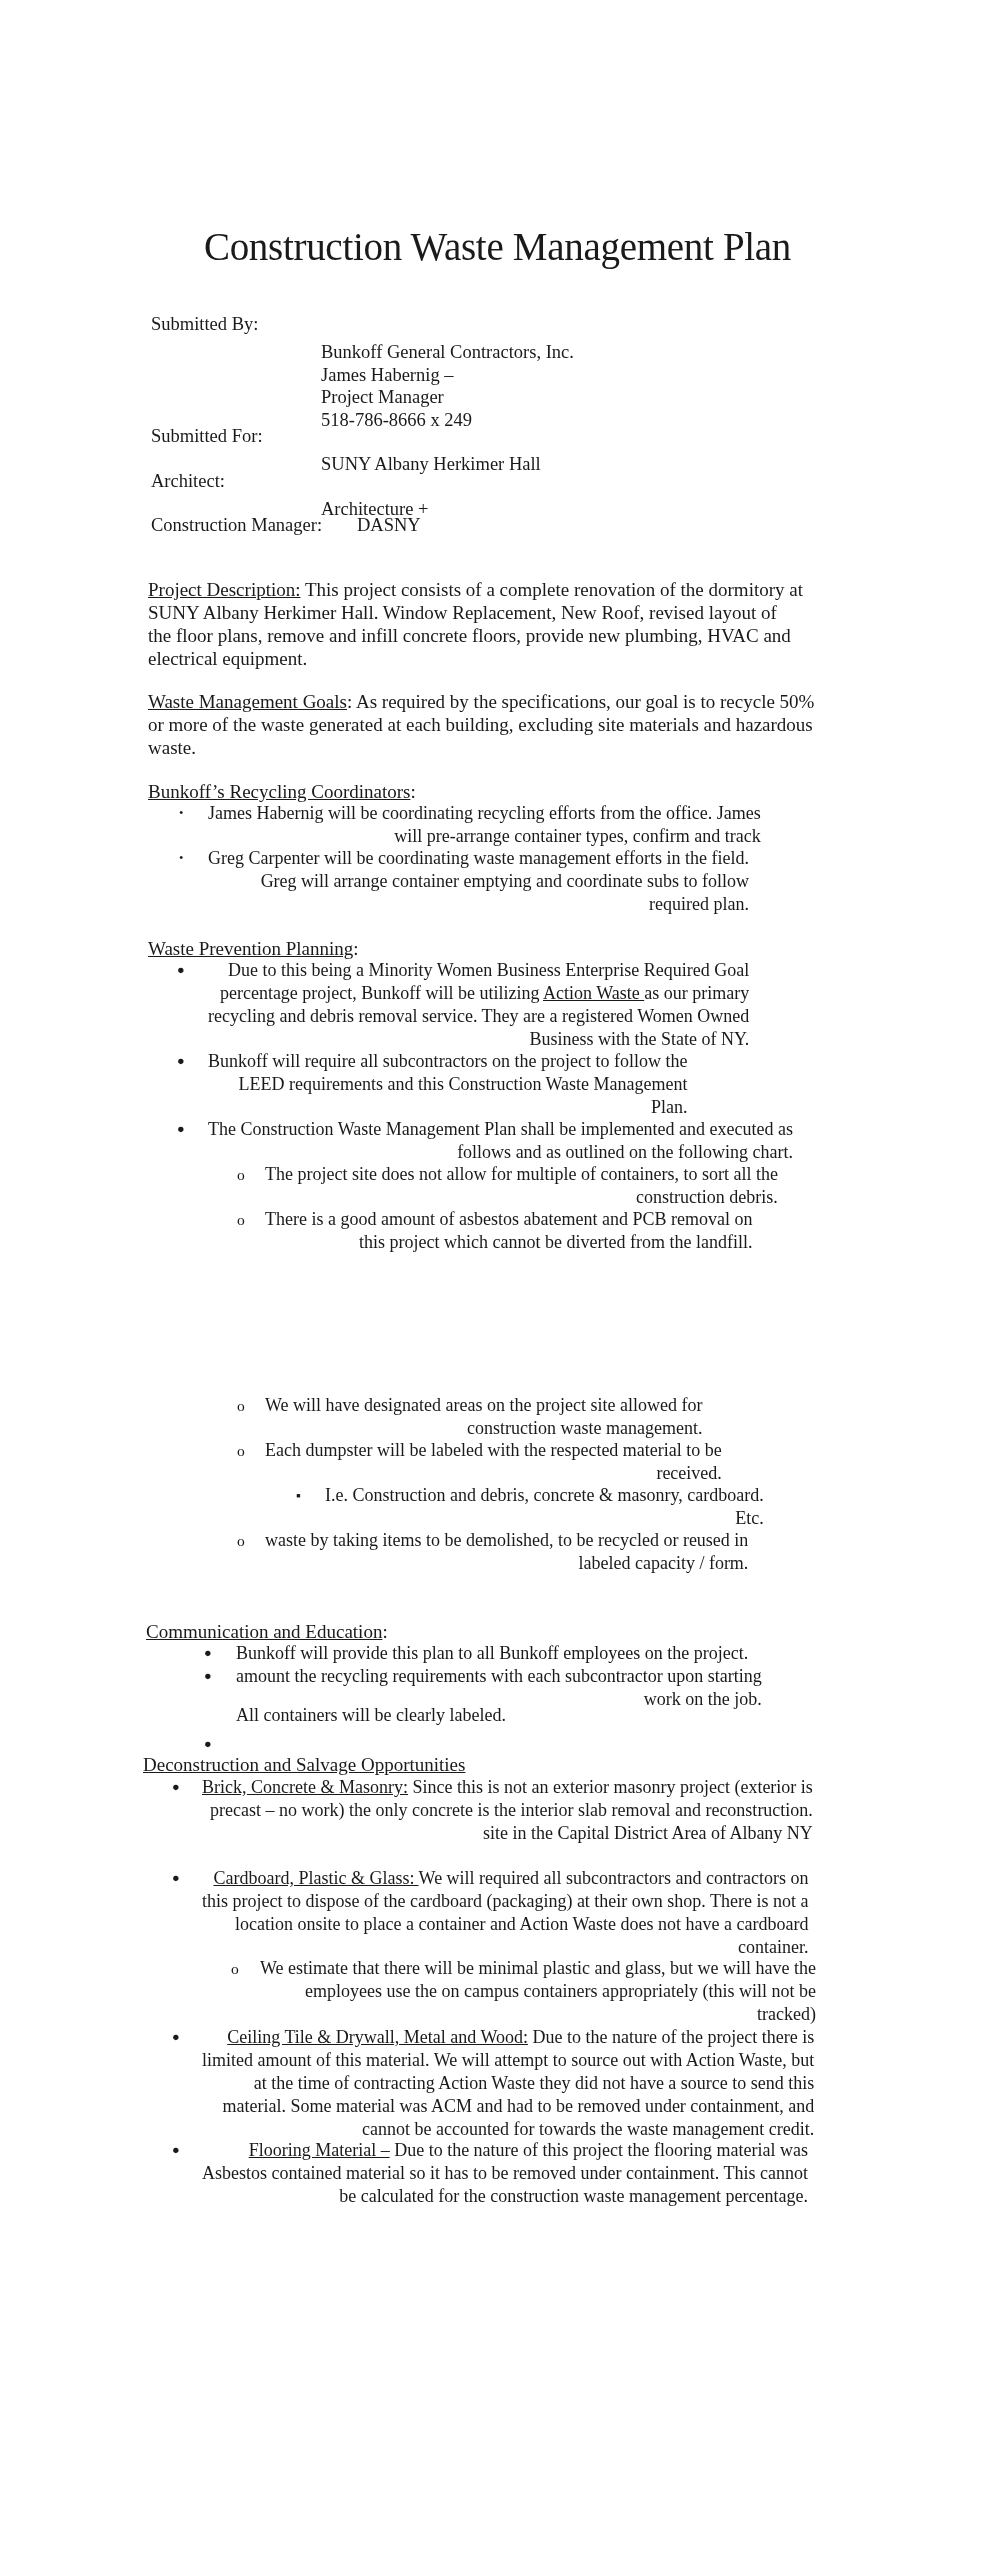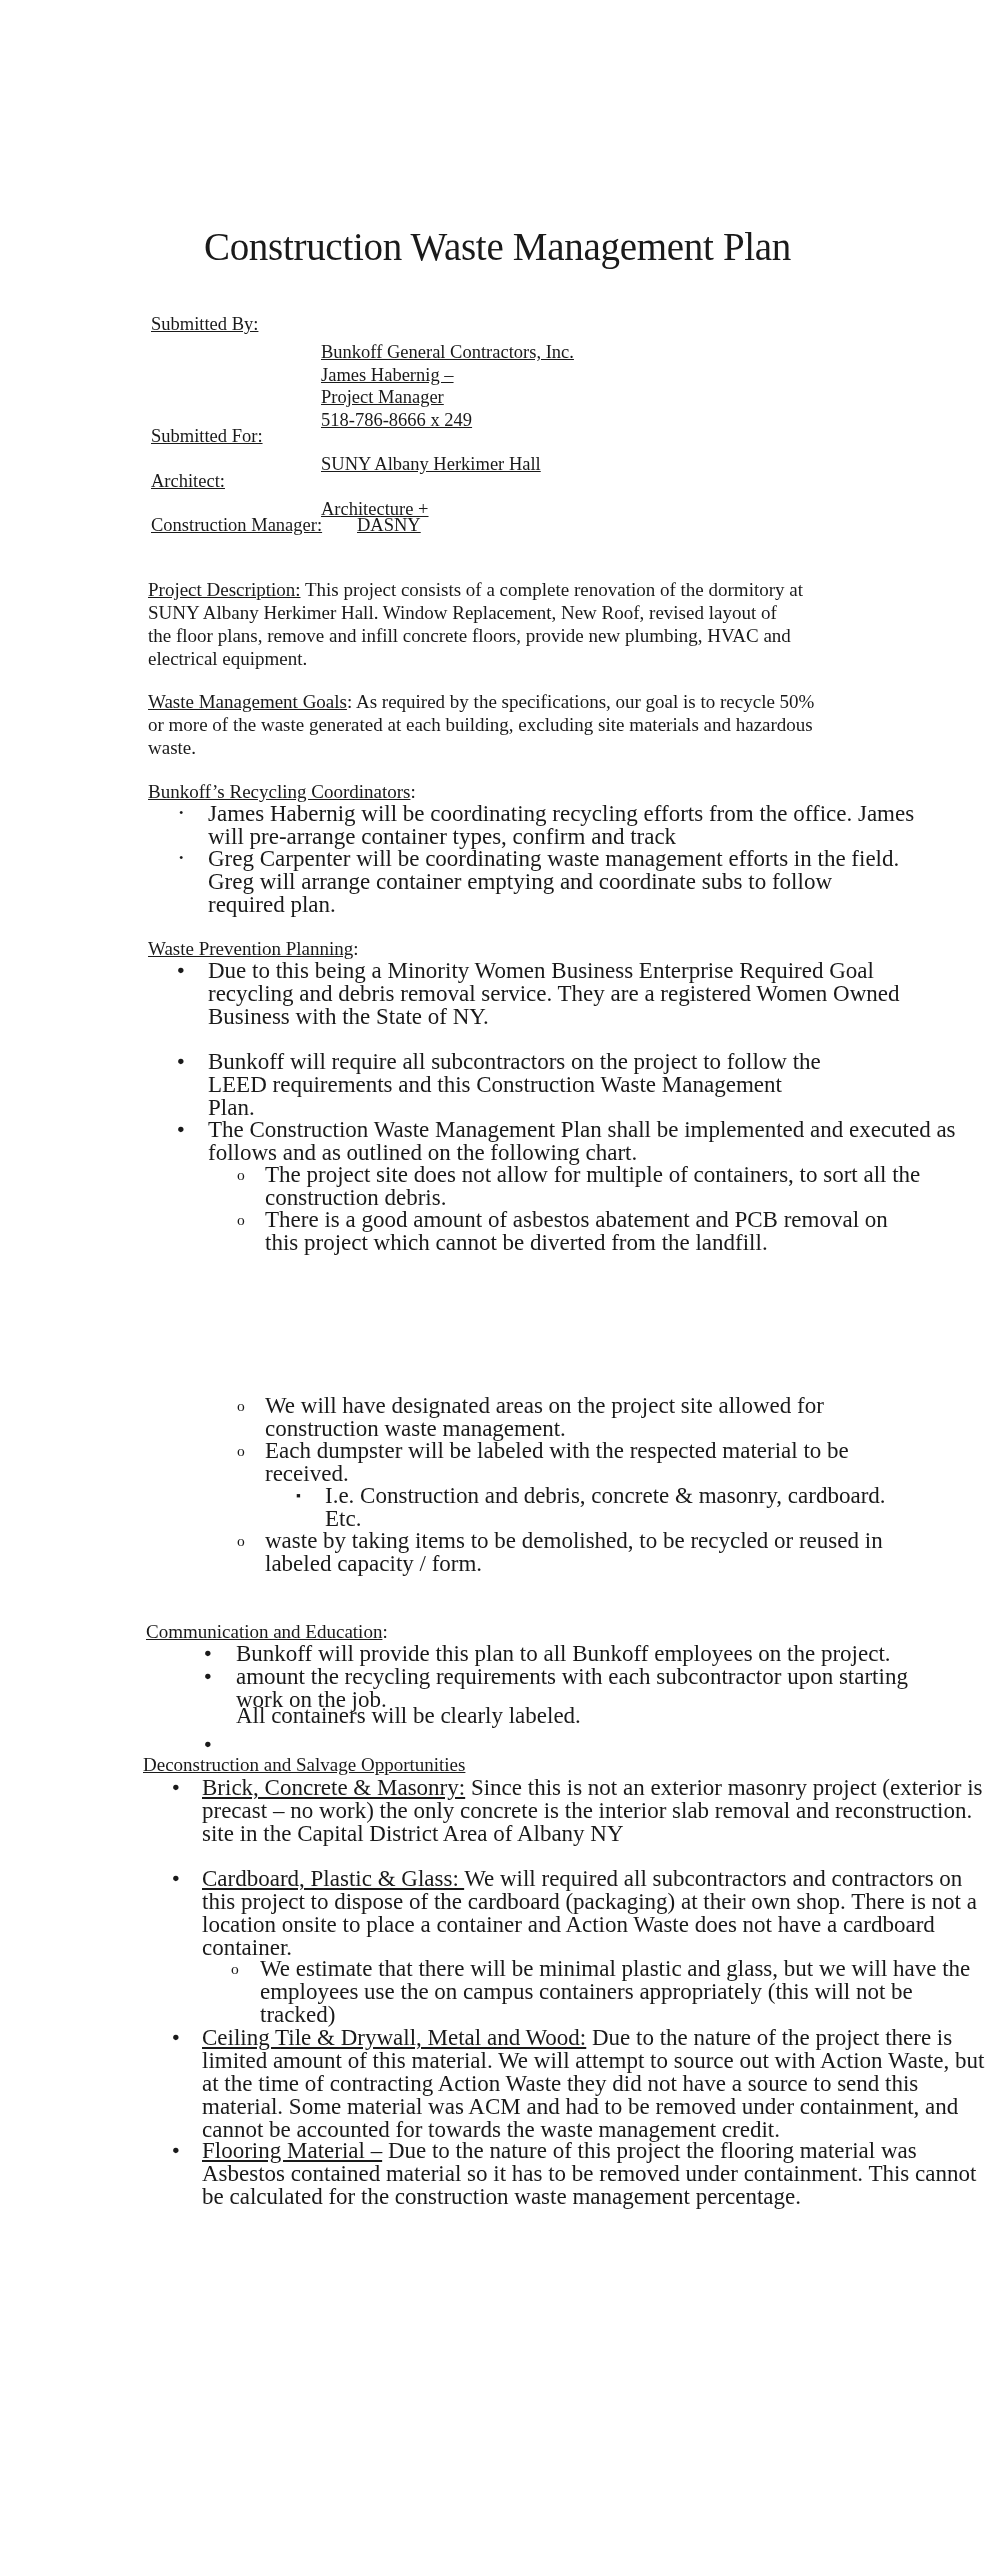--- a/index.html
+++ b/index.html
@@ -1,26 +1,26 @@
 <!DOCTYPE html>
 <html><head>
 <meta charset="utf-8">
 <style>
   html, body { margin: 0; padding: 0; background: #ffffff; }
   body { width: 995px; height: 2576px; position: relative; overflow: hidden;
          font-family: "Liberation Serif", "DejaVu Serif", serif; color: #1a1a1a; }
   .abs { position: absolute; white-space: nowrap; }
   .title { font-size: 39px; left: 0; width: 995px; text-align: center; top: 224px; letter-spacing: -0.3px; }
-  .meta { font-size: 18.5px; line-height: 22.4px; text-decoration: underline; }
+  .meta { font-size: 18.5px; line-height: 22.4px; }
   .label { left: 151px; }
   .val { left: 321px; margin-top: 28px; }
   .para { position: absolute; left: 148px; width: 703px; font-size: 19px; line-height: 23px; white-space: normal; }
   .u { text-decoration: underline; }
   .line { display: block; white-space: nowrap; }
-  .li { position: absolute; font-size: 23px; line-height: 23px; }
+  .li { position: absolute; font-size: 18px; line-height: 23px; text-align: right; }
   .bullet { position: absolute; font-size: 18.5px; line-height: 23px; }
   .small-dot { font-size: 12.7px; }
 </style>
 </head>
 <body>
 
 <div class="abs title">Construction Waste Management Plan</div>
 
 <div>
   <div class="abs meta label" style="top:313px">Submitted By:</div>
@@ -66,20 +66,21 @@
   <span class="line">Greg will arrange container emptying and coordinate subs to follow</span>
   <span class="line">required plan.</span>
 </div>
 
 <div class="para" style="top:937px">
   <span class="line"><span class="u">Waste Prevention Planning</span><span>:</span></span>
 </div>
 <span class="bullet small-dot" style="left:177px; top:959px">●</span>
 <div class="li" style="left:208px; top:959px">
   <span class="line">Due to this being a Minority Women Business Enterprise Required Goal</span>
+  <span class="line"><span>percentage project, Bunkoff will be utilizing </span><span class="u">Action Waste </span><span>as our primary</span></span>
   <span class="line">recycling and debris removal service. They are a registered Women Owned</span>
   <span class="line">Business with the State of NY.</span>
 </div>
 <span class="bullet small-dot" style="left:177px; top:1050px">●</span>
 <div class="li" style="left:208px; top:1050px">
   <span class="line">Bunkoff will require all subcontractors on the project to follow the</span>
   <span class="line">LEED requirements and this Construction Waste Management</span>
   <span class="line">Plan.</span>
 </div>
 <span class="bullet small-dot" style="left:177px; top:1118px">●</span>

